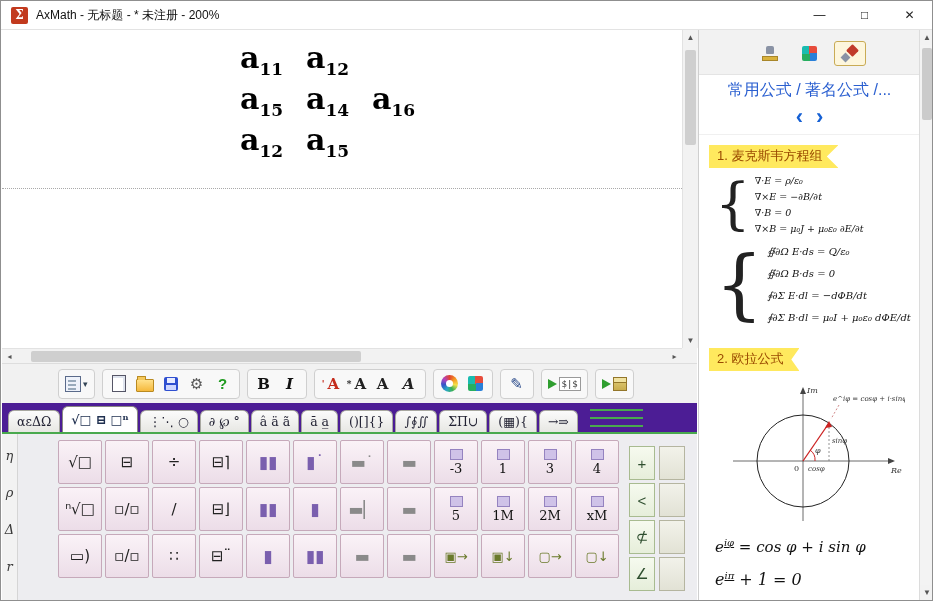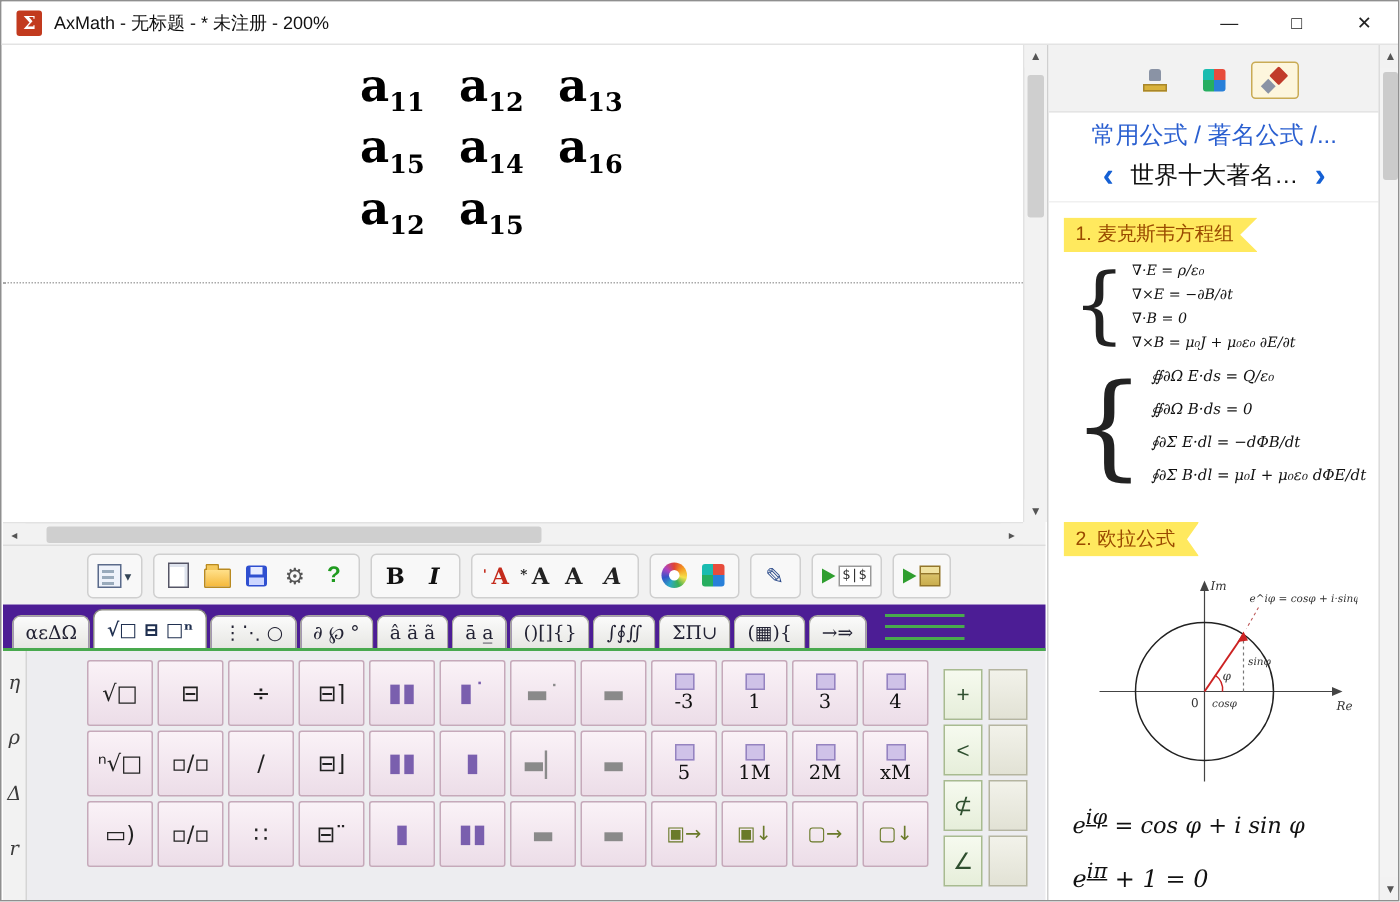--- a/index.html
+++ b/index.html
@@ -113,21 +113,21 @@
   .eqgroup{display:flex;align-items:center;margin:2px 0 4px 0;}
   .brace{font-family:"DejaVu Serif",serif;color:#222;line-height:0.85;margin-right:4px;}
   .brace.b1{font-size:56px;}
   .brace.b2{font-size:76px;}
   .eqlines{display:flex;flex-direction:column;}
   .eqline{font:italic 9.5px "DejaVu Serif",serif;color:#111;height:16px;display:flex;align-items:center;white-space:nowrap;}
   .eqlines.big .eqline{font-size:10px;height:22px;}
   .circle-svg{display:block;margin:4px auto 0;}
   .circle-svg text{font-family:"DejaVu Serif",serif;fill:#333;}
   .euler{font:italic 15px "DejaVu Serif",serif;color:#111;margin:10px 0 0 16px;}
-  .euler sup{font-size:14px;text-decoration:underline;}
+  .euler sup{font-size:10px;text-decoration:underline;}
   .euler.identity{margin-top:14px;font-size:16px;}
 </style>
 </head>
 <body>
 
 <div class="window">
 
   <div class="titlebar">
     <span class="app-icon">Σ</span>
     <span class="title-text">AxMath - 无标题 - * 未注册 - 200%</span>
@@ -136,21 +136,20 @@
       <button class="win-btn">□</button>
       <button class="win-btn">✕</button>
     </div>
   </div>
 
   <div class="canvas">
     <div class="matrix">
         <div class="mrow">
           <span class="mcell">a<sub class="msub">11</sub></span>
           <span class="mcell">a<sub class="msub">12</sub></span>
-          <span class="mcell">a<sub class="msub">13</sub></span>
         </div>
         <div class="mrow">
           <span class="mcell">a<sub class="msub">15</sub></span>
           <span class="mcell">a<sub class="msub">14</sub></span>
           <span class="mcell">a<sub class="msub">16</sub></span>
         </div>
         <div class="mrow">
           <span class="mcell">a<sub class="msub">12</sub></span>
           <span class="mcell">a<sub class="msub">15</sub></span>
         </div>
@@ -347,21 +346,20 @@
       <button class="ptab">
           <span class="icon-colorgrid"></span>
         </button>
       <button class="ptab active">
           <span class="icon-brush"></span>
         </button>
     </div>
     <div class="plinks"><span class="plink">常用公式</span> / <span class="plink">著名公式</span> /...</div>
     <div class="pheading">
       <button class="chev">‹</button>
-      <span class="ptitle">世界十大著名…</span>
       <button class="chev">›</button>
     </div>
     <div class="pscrollarea">
       <div class="seclabel">1. 麦克斯韦方程组</div>
       <div class="eqcard">
         <div class="eqgroup">
           <span class="brace b1">{</span>
           <div class="eqlines">
               <div class="eqline">∇·E = ρ/ε₀</div>
               <div class="eqline">∇×E = −∂B/∂t</div>

